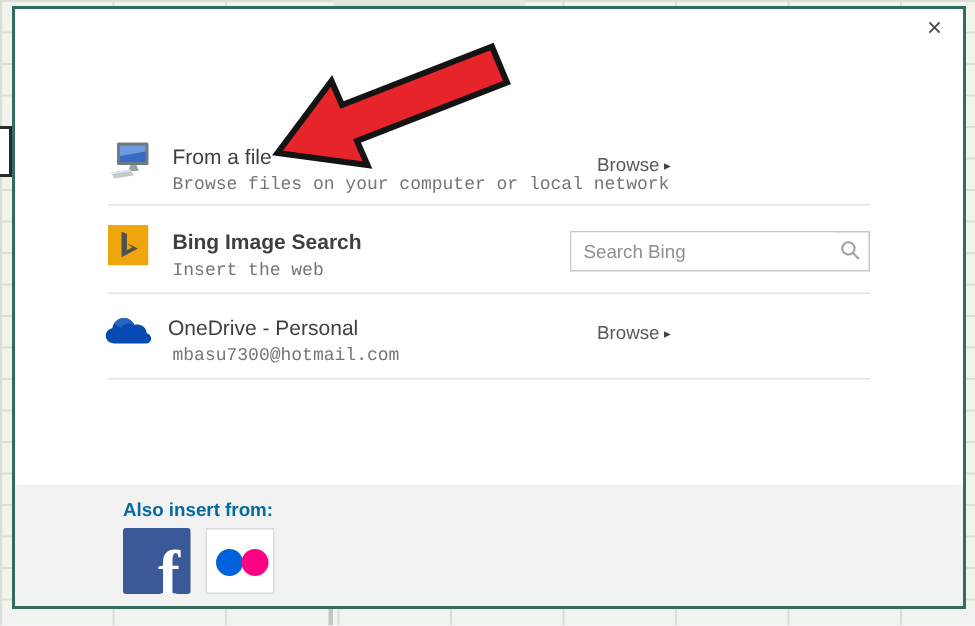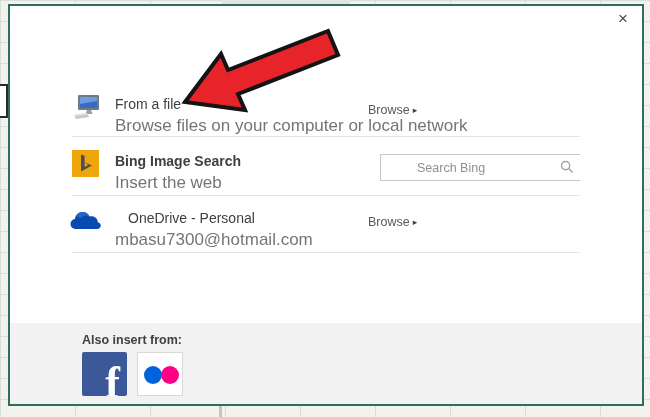--- a/index.html
+++ b/index.html
@@ -35,54 +35,53 @@
     cursor:pointer; background:none; border:none;
     font-family:"Liberation Sans", sans-serif;
   }
   .dialog-title {
     position:absolute; left:68px; top:34px;
     font-size:22px; font-weight:300; color:#6d6d6d; letter-spacing:0.2px;
   }
 
   .row-icon { position:absolute; }
   .row-title { position:absolute; font-size:14px; color:#3f3f3f; }
-  .row-sub   { position:absolute; font-size:17px; color:#757575; }
+  .row-sub   { position:absolute; font-size:12px; color:#757575;font-family:Liberation Mono, monospace; }
   .divider   { position:absolute; left:62px; width:508px; height:1px; background:#e4e4e4; }
 
   .browse-link {
-    position:absolute; left:358px;
+    position:absolute; left:388px;
     font-size:12.5px; color:#585858; cursor:pointer;
   }
   .browse-link .arrow { font-size:9px; color:#3f3f3f; margin-left:3px; vertical-align:1px; }
 
   .search-wrap {
     position:absolute; left:370px; top:148px; width:200px; height:27px;
     border:1px solid #c7c7c7; background:#fff;
   }
   .search-input {
     position:absolute; left:0; top:0; width:176px; height:25px;
     border:none; outline:none; padding:0 0 0 8px;
     font-size:12.5px; color:#444;
     font-family:"Liberation Sans", sans-serif;
-    margin-left:28px;
   }
   .search-input::placeholder { color:#8f8f8f; opacity:1; }
   .search-btn {
     position:absolute; right:4px; top:5px; width:16px; height:16px;
     background:none; border:none; cursor:pointer; padding:0;
   }
 
   
   .dialog-footer {
     position:absolute; left:0; right:0; bottom:0; height:81px;
     background:#f2f2f2;
   }
   .footer-label {
     position:absolute; left:72px; top:10px;
-    font-size:12.5px; font-weight:bold; color:#404040;
+    font-size:12.5px; font-weight:bold; color:#0369a1;
   }
   .tile-facebook {
     position:absolute; left:72px; top:29px; width:45px; height:44px;
     background:#3b5998; border-radius:2px; cursor:pointer; overflow:hidden;
   }
   .tile-facebook .fb-f {
     position:absolute; right:7px; bottom:-12px;
     color:#ffffff; font-size:44px; font-weight:bold;
     font-family:"Liberation Serif", serif;
   }
@@ -154,21 +153,21 @@
 
   <div class="divider" style="top:189px;"></div>
 
   <div>
     <span class="row-icon" style="left:59px; top:203px;">
       <svg width="33" height="22" viewBox="0 0 33 22">
         <path d="M7.5 20 C4 20 1.5 17.8 1.5 14.9 C1.5 12.4 3.3 10.3 5.9 9.9 C6.4 5.9 9.7 3 13.6 3 C16.7 3 19.4 4.9 20.6 7.6 C21.2 7.4 21.9 7.3 22.6 7.3 C26 7.3 28.7 9.9 28.8 13.2 C30.6 13.6 31.8 15 31.8 16.6 C31.8 18.5 30.2 20 28.2 20 Z" fill="#094ab2"></path>
         <path d="M12 9.5 C13.2 7.3 15.7 6.2 18.2 6.7 L20.6 7.6 C19.4 4.9 16.7 3 13.6 3 C10.8 3 8.3 4.5 6.9 6.8 Z" fill="#2a63c6"></path>
       </svg>
     </span>
-    <div class="row-title" style="left:118px; top:204px;">OneDrive - Personal</div>
+    <div class="row-title" style="left:102px; top:204px;">OneDrive - Personal</div>
     <div class="row-sub" style="left:105px; top:224px;">mbasu7300@hotmail.com</div>
     <div class="browse-link" style="top:209px;">
       <span>Browse</span><span class="arrow">▸</span>
     </div>
   </div>
 
   <div class="divider" style="top:246px;"></div>
 
   <div class="dialog-footer">
     <div class="footer-label">Also insert from:</div>

